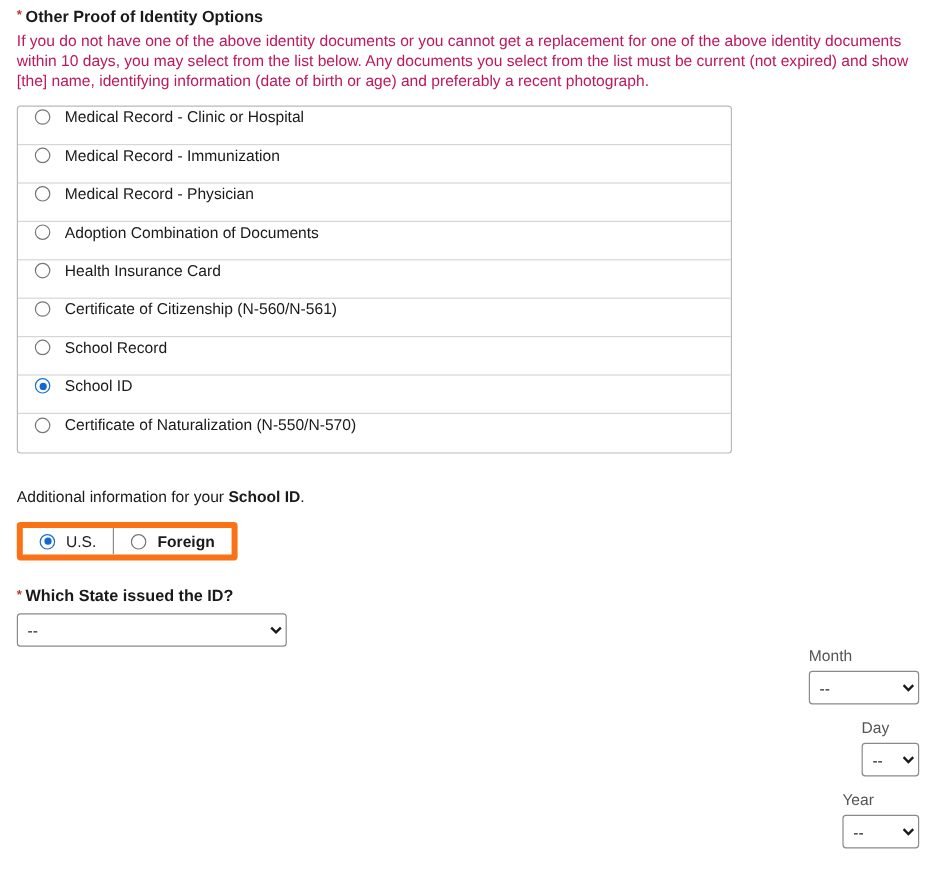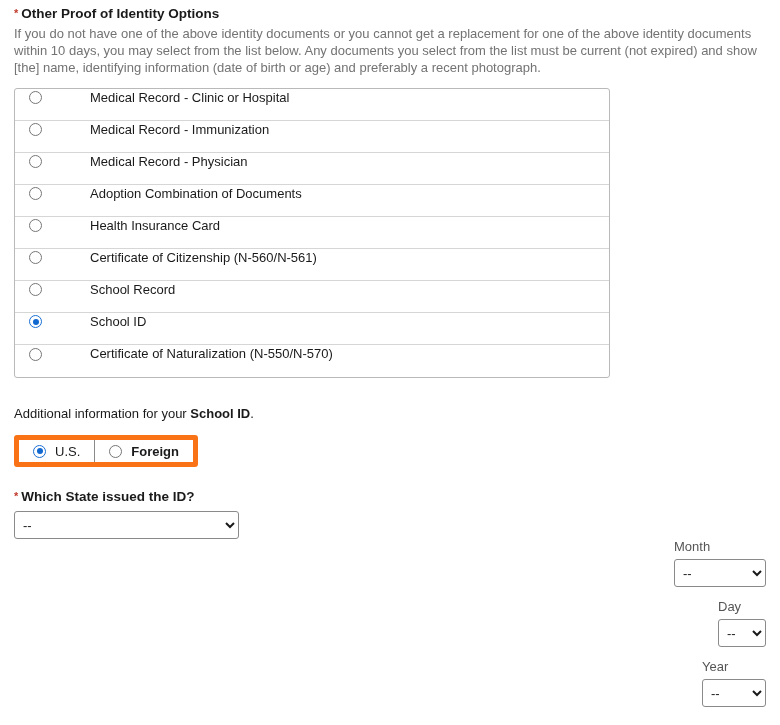--- a/index.html
+++ b/index.html
@@ -31,42 +31,41 @@
     color: #c0392b;
     font-size: 11px;
     font-weight: bold;
     margin-right: 3px;
     vertical-align: top;
     line-height: 14px;
   }
   .intro {
     font-size: 13px;
     line-height: 17px;
-    color: #737373;
+    color: #be185d;
     margin: 0 0 12px 0;
     max-width: 752px;
   }
   
   .option-list {
     width: 596px;
     border: 1px solid #b9b9b9;
     border-radius: 3px;
     background: #ffffff;
     box-sizing: border-box;
     overflow: hidden;
   }
   .option-row {
     display: flex;
     align-items: center;
     height: 32px;
     padding: 0 0 14px 14px;
     border-bottom: 1px solid #d6d6d6;
     box-sizing: border-box;
     cursor: pointer;
-    gap: 36px;
   }
   .option-row:last-child {
     border-bottom: none;
     text-align: center;
   }
   .radio {
     width: 13px;
     height: 13px;
     border: 1px solid #767676;
     border-radius: 50%;

